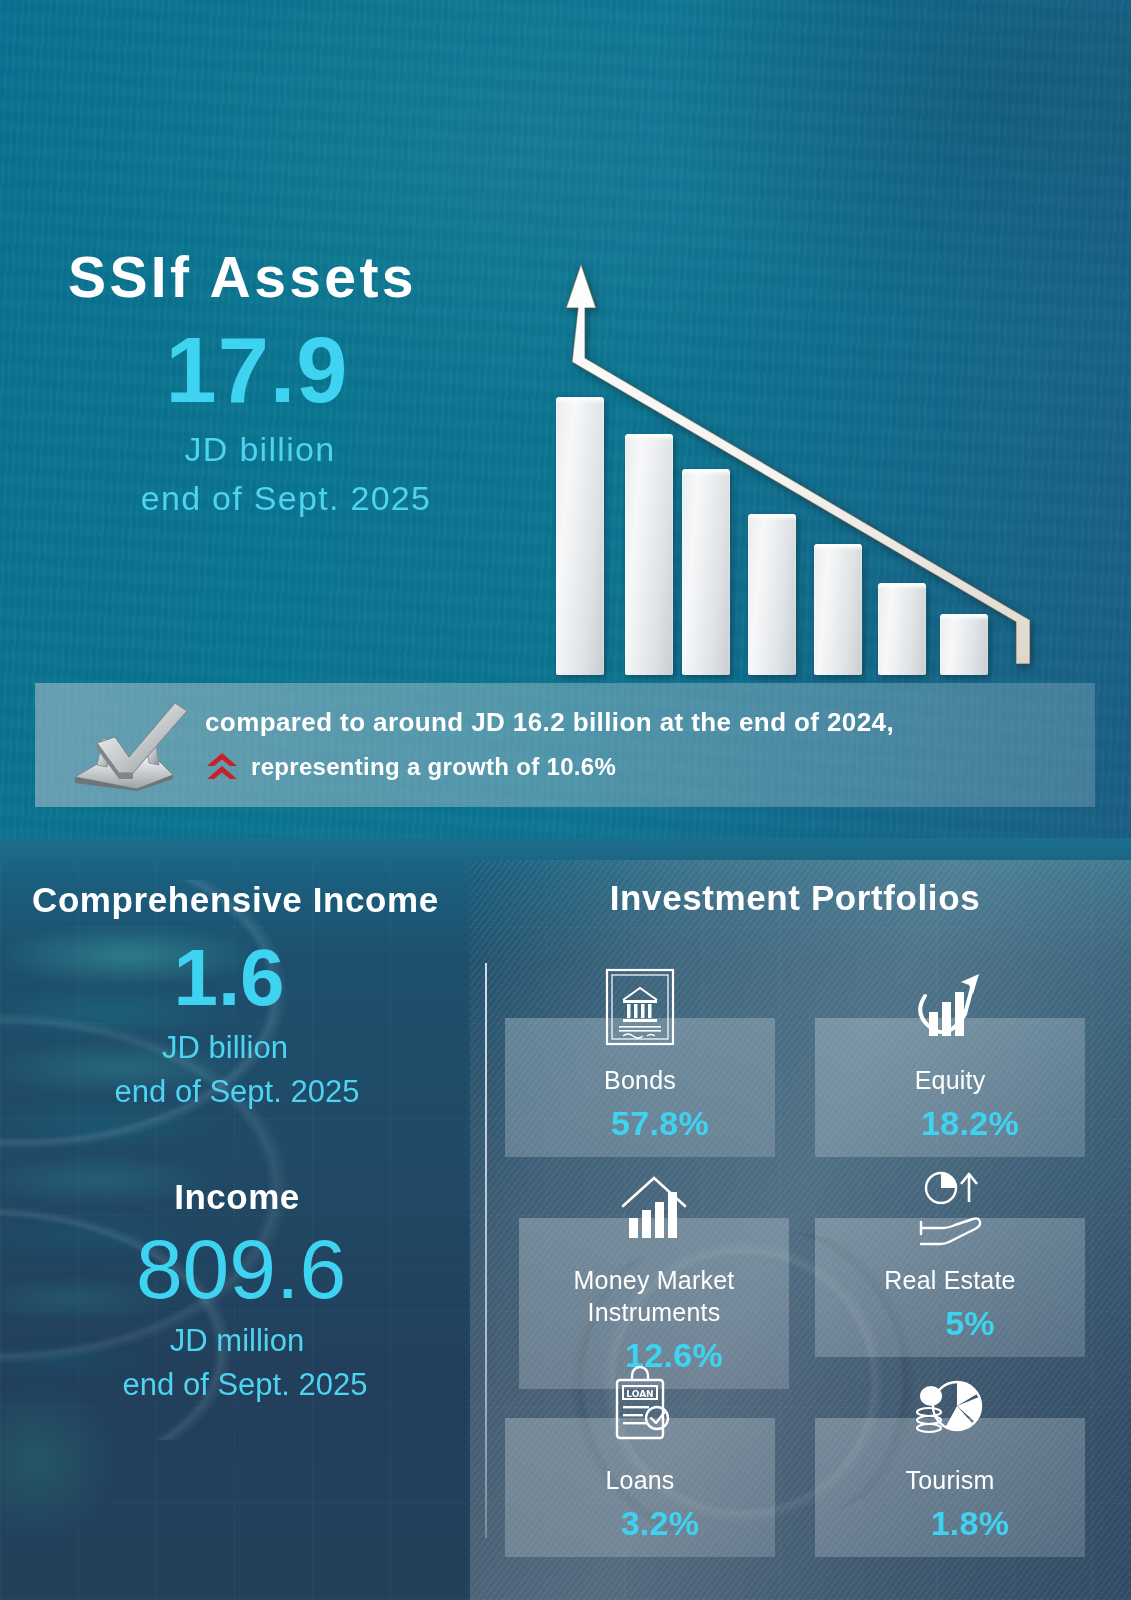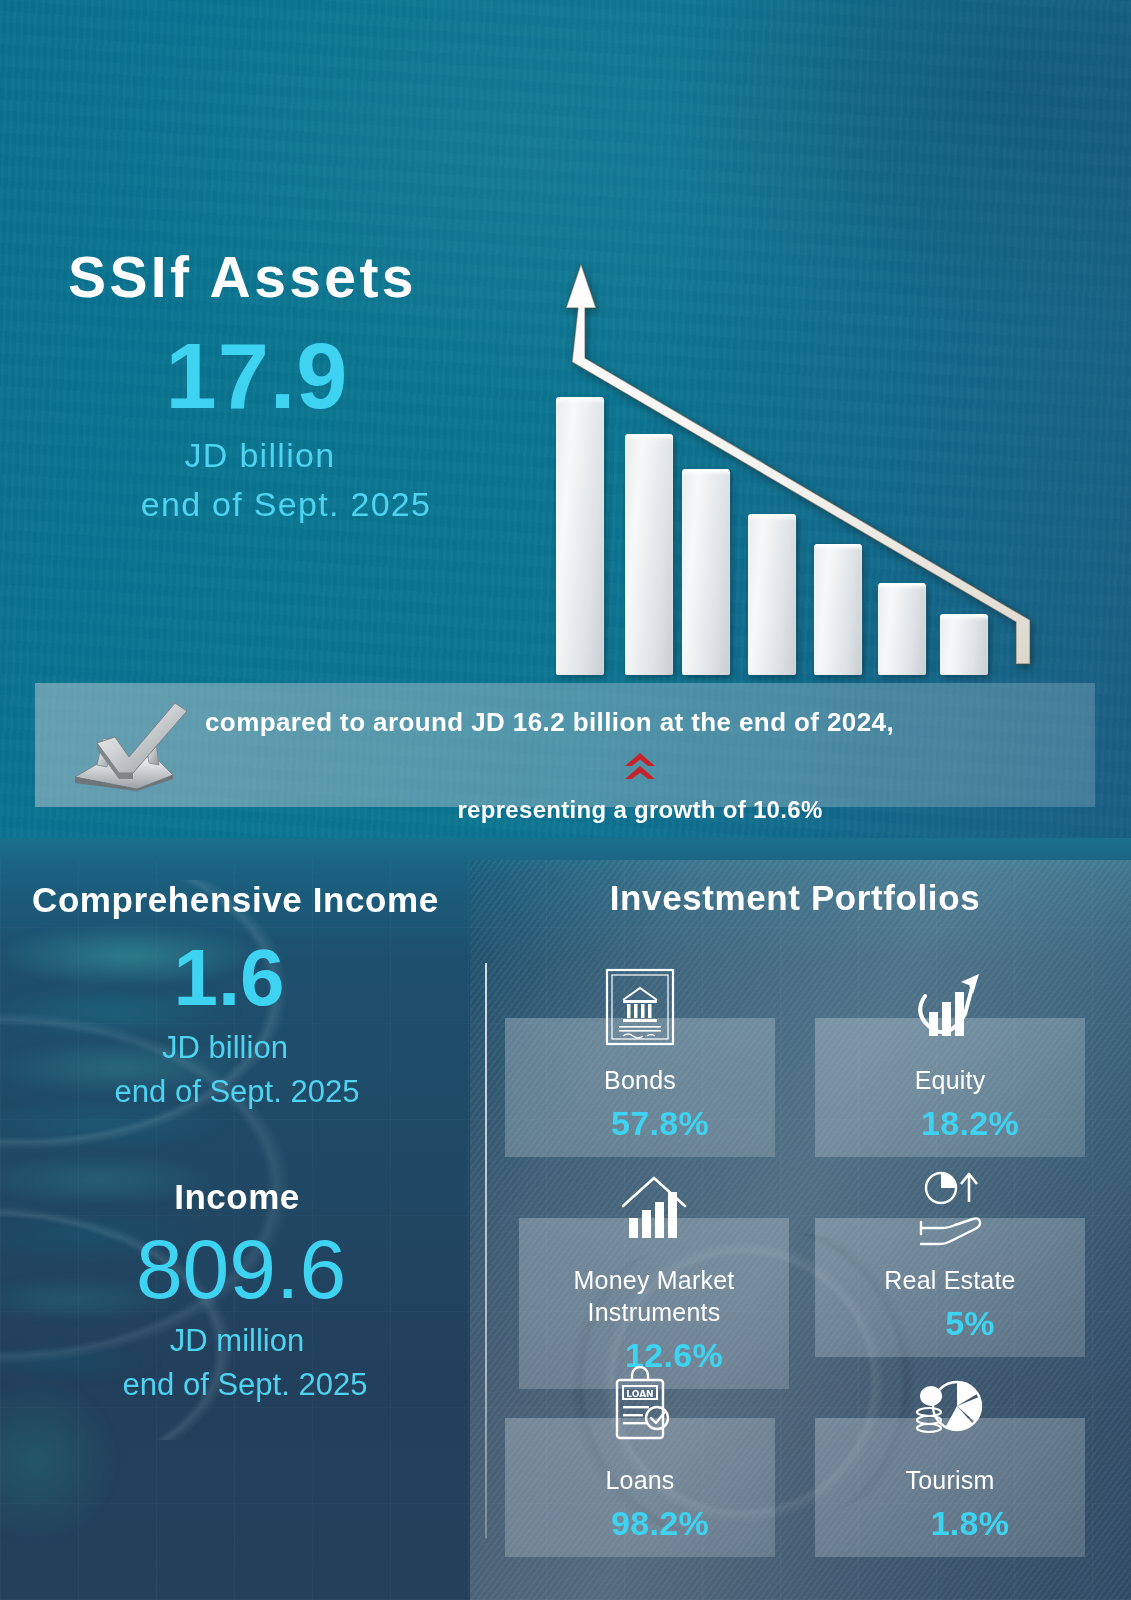--- a/index.html
+++ b/index.html
@@ -81,21 +81,21 @@
       radial-gradient(ellipse 400px 230px at -4% 84%, rgba(255,255,255,0) 58%, rgba(200,225,235,.12) 60%, rgba(255,255,255,0) 63%);
   }
 
   
   .hero-left { position:absolute; left:68px; top:248px; width:440px; }
   .hero-title {
     font-size:57px; font-weight:700; color:#fff; letter-spacing:3.4px;
     line-height:1.05; white-space:nowrap;
   }
   .hero-big {
-    margin-top:22px; text-align:center; font-size:92px; font-weight:700;
+    margin-top:16px; text-align:center; font-size:92px; font-weight:700;
     color:#3fd3f2; letter-spacing:1px; line-height:1; padding-right:62px;
   }
   .hero-unit {
     margin-top:14px; text-align:center; font-size:34px; font-weight:500;
     color:#4ed3f0; letter-spacing:1.3px; padding-right:56px;
   }
   .hero-date {
     margin-top:10px; text-align:center; font-size:34px; font-weight:500;
     color:#4ed3f0; letter-spacing:1.3px; padding-right:4px;
   }
@@ -120,21 +120,21 @@
     position:absolute; left:35px; top:683px; width:1060px; height:124px;
     background:linear-gradient(100deg, rgba(178,196,205,.55) 0%, rgba(165,190,201,.46) 45%, rgba(150,180,195,.34) 100%);
   }
   .banner-icon { position:absolute; left:28px; top:16px; width:130px; height:92px; }
   .banner-text { position:absolute; left:170px; top:24px; width:870px; }
   .banner-line1 {
     font-size:26px; font-weight:700; color:#ffffff; letter-spacing:.4px; white-space:nowrap;
   }
   .banner-line2 {
     margin-top:12px; display:flex; align-items:center; gap:12px;
-    font-size:24px; font-weight:700; color:#ffffff; letter-spacing:.3px;flex-direction:column;
+    font-size:24px; font-weight:700; color:#ffffff; letter-spacing:.3px;
   }
   .chev { width:34px; height:34px; flex:0 0 34px; }
 
   
   .divider {
     position:absolute; left:485px; top:963px; width:2px; height:575px;
     background:linear-gradient(180deg, rgba(255,255,255,.80), rgba(255,255,255,.55) 70%, rgba(255,255,255,.25));
   }
   .sec-left { position:absolute; left:24px; top:880px; width:450px; }
   .sec-left-title {
@@ -337,21 +337,21 @@
           <path d="M 31 14 L 31 9 a 8 8 0 0 1 16 0 L 47 14" fill="none" stroke="#fff" stroke-width="2.4"></path>
           <rect x="22" y="20" width="34" height="13" fill="none" stroke="#fff" stroke-width="2"></rect>
           <text x="39" y="30.5" font-family="DejaVu Sans, sans-serif" font-size="9" font-weight="bold" fill="#fff" text-anchor="middle">LOAN</text>
           <rect x="22" y="40" width="26" height="2.4" fill="#fff"></rect>
           <rect x="22" y="48" width="20" height="2.4" fill="#fff"></rect>
           <rect x="22" y="56" width="24" height="2.4" fill="#fff"></rect>
           <circle cx="56" cy="52" r="11" fill="none" stroke="#fff" stroke-width="2.4"></circle>
           <path d="M 50 52 L 55 57 L 63 47" fill="none" stroke="#fff" stroke-width="2.4" stroke-linecap="round" stroke-linejoin="round"></path>
         </svg>
         <div class="card-label">Loans</div>
-        <div class="card-value">98.2%</div>
+        <div class="card-value">3.2%</div>
       </div>
 
       <div class="card" style="left:325px; top:476px;">
         <svg class="card-icon" viewBox="0 0 78 82">
           <circle cx="46" cy="40" r="24" fill="none" stroke="#fff" stroke-width="2.4"></circle>
           <path d="M 46 40 L 46 16 A 24 24 0 0 1 66 28 Z" fill="#fff"></path>
           <path d="M 46 40 L 68 31 A 24 24 0 0 1 64 56 Z" fill="#fff"></path>
           <path d="M 46 40 L 62 58 A 24 24 0 0 1 34 62 Z" fill="#fff"></path>
           <ellipse cx="20" cy="30" rx="11" ry="10" fill="#fff"></ellipse>
           <ellipse cx="18" cy="46" rx="12" ry="4" fill="none" stroke="#fff" stroke-width="2.2"></ellipse>

